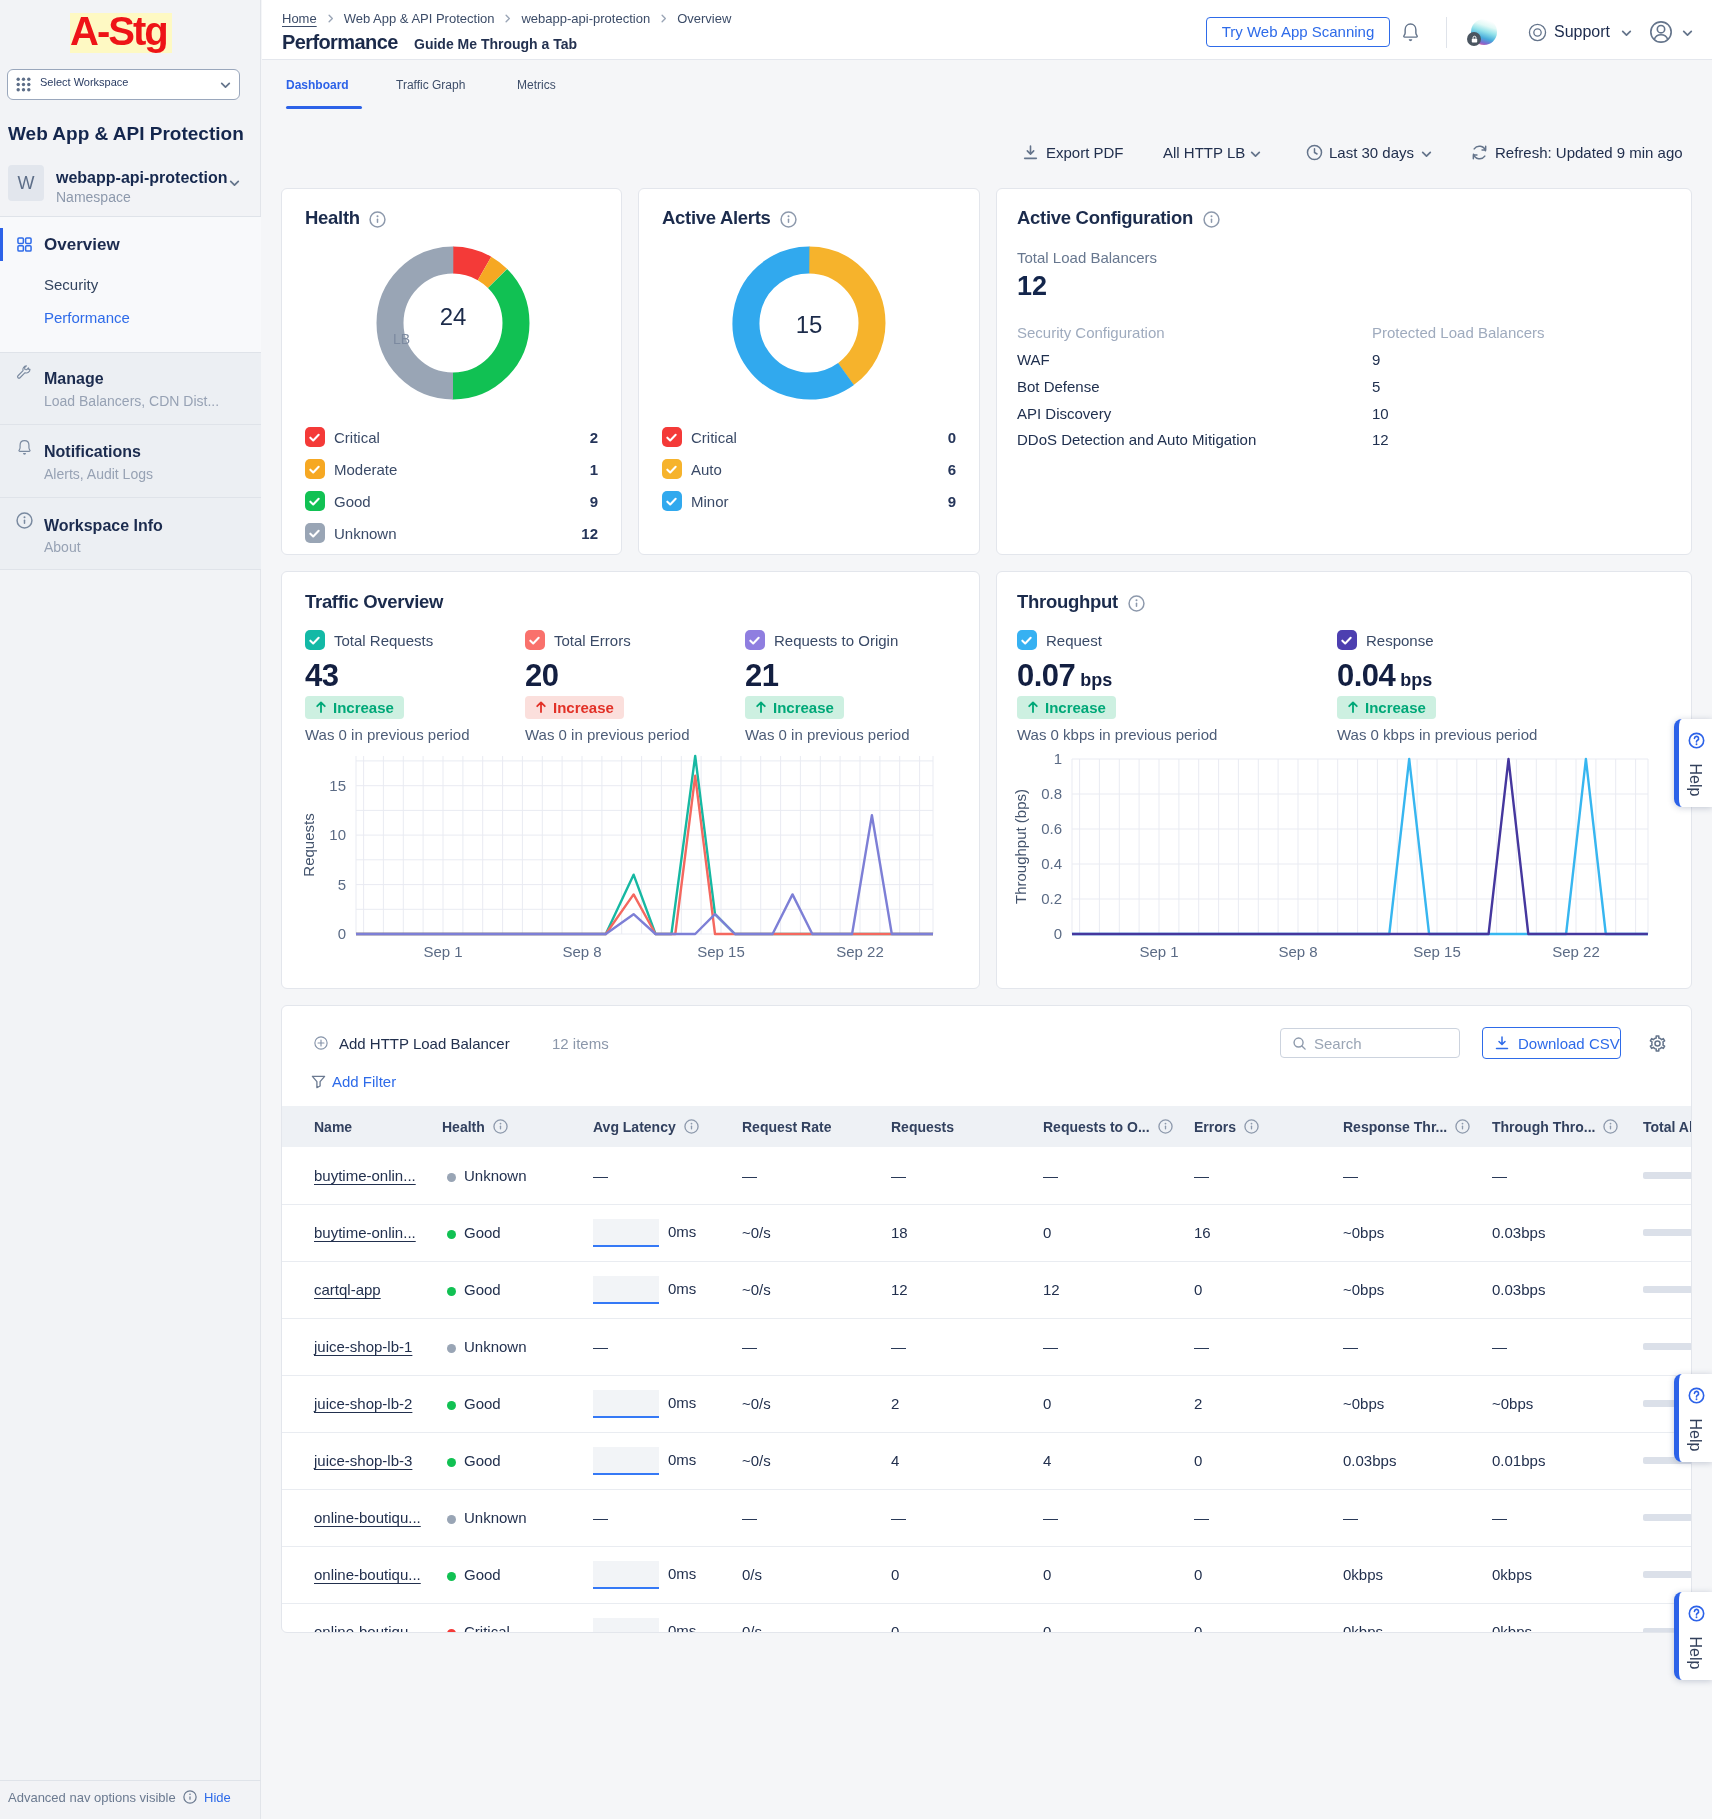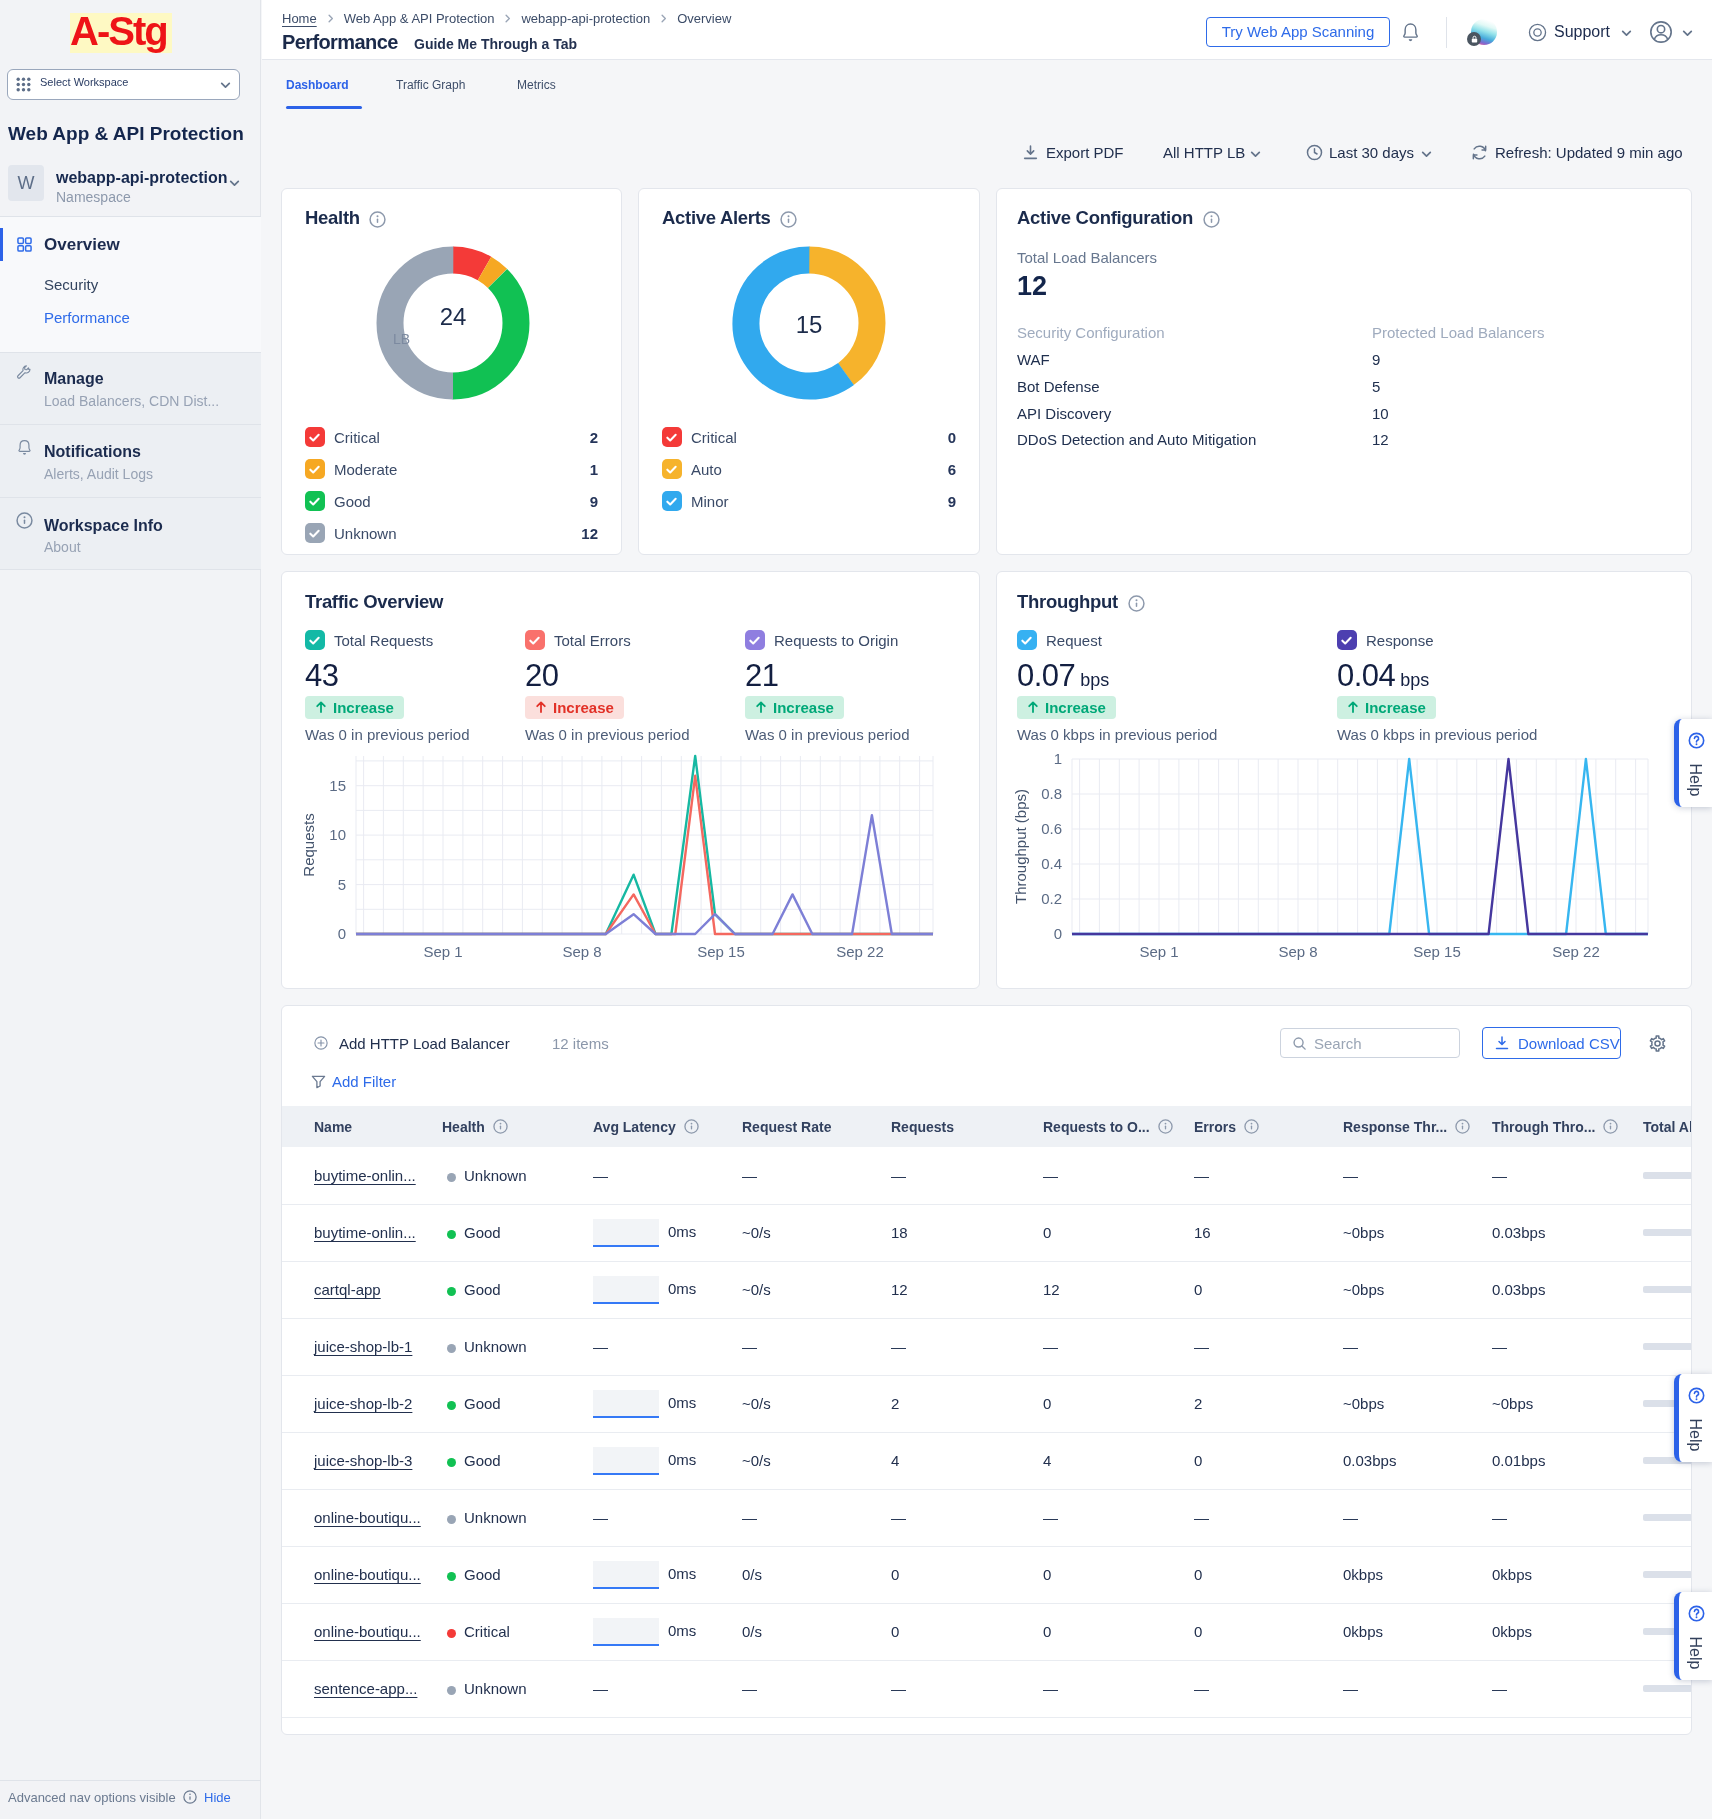--- a/index.html
+++ b/index.html
@@ -25,21 +25,21 @@
 .guide{position:absolute;left:414px;top:36px;font-size:14px;font-weight:600;color:#233150;}
 .tab{position:absolute;top:78px;font-size:12px;color:#3e4e6a;}
 .tab.on{color:#2c62e8;font-weight:700;}
 .tabline{position:absolute;top:106px;height:3px;background:#2c62e8;border-radius:2px;}
 .tbtxt{font-size:15px;color:#22304e;}
 .legrow{position:absolute;height:21px;}
 .lcheck{position:absolute;left:0;top:0;width:20px;height:20px;border-radius:5px;}
 .lcheck svg{position:absolute;left:3px;top:4px;}
 .llab{position:absolute;left:29px;top:2px;font-size:15px;color:#3a4a67;}
 .lval{position:absolute;top:2px;font-size:15px;font-weight:700;color:#25355a;text-align:right;width:60px;}
-.big{font-size:31px;font-weight:400;color:#131f41;letter-spacing:-.5px;}
+.big{font-size:31px;font-weight:700;color:#131f41;letter-spacing:-.5px;}
 .badge{position:absolute;height:23px;border-radius:4px;font-size:15px;font-weight:700;line-height:23px;padding:0 10px 0 28px;}
 .badge.g{background:#cdf0e1;color:#00a878;}
 .badge.r{background:#fbdfdc;color:#e23127;}
 .badge svg{position:absolute;left:9px;top:4px;}
 .wasp{position:absolute;font-size:15px;color:#4d5d78;}
 .cfg-lab{font-size:15px;color:#67778f;}
 .cfg-head{font-size:15px;color:#9fabbe;text-align:center;}
 .cfg-val{font-size:15px;color:#20304f;}
 table.lb{position:absolute;left:0px;top:100px;width:1410px;border-collapse:collapse;table-layout:fixed;}
 table.lb th{background:#eef1f5;height:41px;text-align:left;font-size:14px;font-weight:700;color:#32415f;padding:0;white-space:nowrap;overflow:hidden;}
@@ -467,21 +467,21 @@
     <text x="66" y="228.0" text-anchor="end" font-size="15" fill="#5b6b85" font-family="Liberation Sans">0.8</text>
     <text x="66" y="193.0" text-anchor="end" font-size="15" fill="#5b6b85" font-family="Liberation Sans">1</text>
     <text x="163.0" y="386.0" text-anchor="middle" font-size="15" fill="#5b6b85" font-family="Liberation Sans">Sep 1</text>
     <text x="302.0" y="386.0" text-anchor="middle" font-size="15" fill="#5b6b85" font-family="Liberation Sans">Sep 8</text>
     <text x="441.0" y="386.0" text-anchor="middle" font-size="15" fill="#5b6b85" font-family="Liberation Sans">Sep 15</text>
     <text x="580.0" y="386.0" text-anchor="middle" font-size="15" fill="#5b6b85" font-family="Liberation Sans">Sep 22</text>
     <text x="30" y="275.5" text-anchor="middle" font-size="15" fill="#44546d" font-family="Liberation Sans" transform="rotate(-90 30 275.5)">Throughput (bps)</text>
     <polyline points="76.0,363.0 393.3,363.0 413.2,188.0 433.1,363.0 570.1,363.0 589.9,188.0 609.8,363.0 651.9,363.0" fill="none" stroke="#37b6f0" stroke-width="2.4" stroke-linejoin="round"></polyline>
     <polyline points="76.0,363.0 492.6,363.0 512.5,188.0 532.3,363.0 651.9,363.0" fill="none" stroke="#45379e" stroke-width="2.4" stroke-linejoin="round"></polyline>
   </svg>
-<div class="card" style="left:281px;top:1005px;width:1411px;height:730px;overflow:hidden">
+<div class="card" style="left:281px;top:1005px;width:1411px;height:628px;overflow:hidden">
     <svg class="abs" style="left:32px;top:30px" width="14" height="14" viewBox="0 0 16 16">
       <circle cx="8" cy="8" r="7" fill="none" stroke="#8593a9" stroke-width="1.3"></circle>
       <path d="M8 4.6v6.8M4.6 8h6.8" stroke="#8593a9" stroke-width="1.3" stroke-linecap="round"></path>
     </svg>
     <div class="abs" style="left:57px;top:29px;font-size:15px;font-weight:500;color:#22304e">Add HTTP Load Balancer</div>
     <div class="abs" style="left:270px;top:29px;font-size:15px;color:#8b97aa">12 items</div>
     <div class="abs" style="left:998px;top:22px;width:180px;height:30px;border:1px solid #ccd3de;border-radius:4px;background:#fff"></div>
     <svg class="abs" style="left:1010px;top:30px" width="15" height="15" viewBox="0 0 16 16">
       <circle cx="7" cy="7" r="4.8" fill="none" stroke="#8e9aac" stroke-width="1.5"></circle>
       <path d="M10.6 10.6 14 14" stroke="#8e9aac" stroke-width="1.5" stroke-linecap="round"></path>

